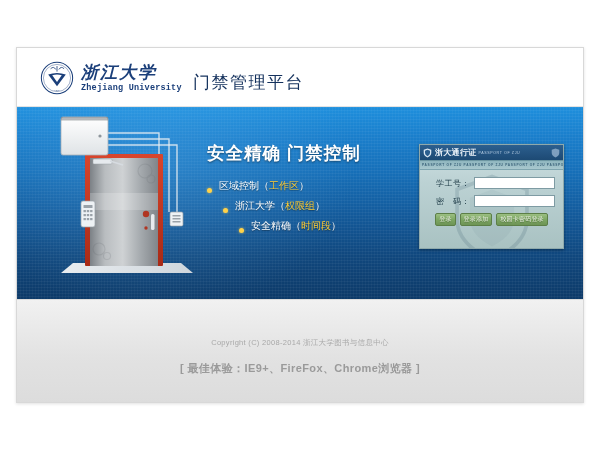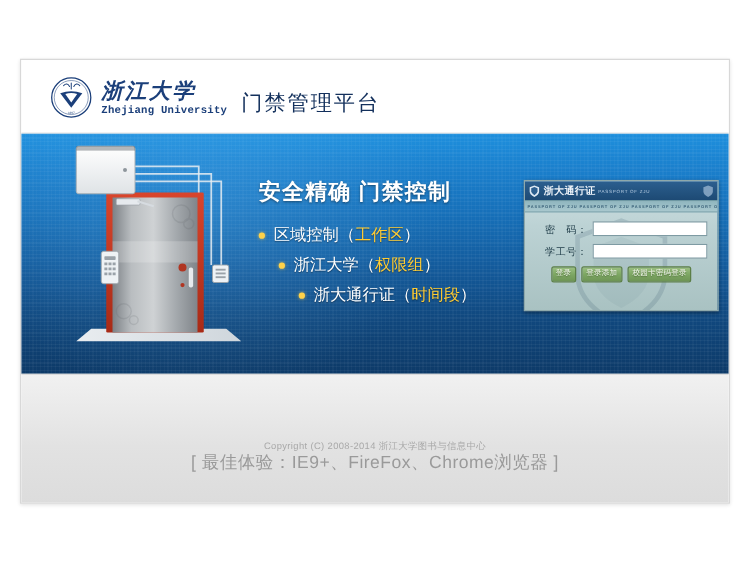--- a/index.html
+++ b/index.html
@@ -172,22 +172,22 @@
   }
 
   .hero-features {
     margin-top: 14px;
     list-style: none;
     padding: 0;
   }
 
   .feature-item {
     display: flex;
-    align-items: center;
-    font-size: 13px;
+    align-items: flex-end;
+    font-size: 10px;
     color: #ffffff;
     margin-bottom: 6px;
     white-space: nowrap;
     text-shadow: 0 1px 1px rgba(0,0,0,0.4);
   }
 
   .feature-item.indent-1 { padding-left: 16px; }
   .feature-item.indent-2 { padding-left: 32px; }
 
   .feature-dot {
@@ -200,21 +200,21 @@
     box-shadow: 0 0 3px rgba(255,210,74,0.7);
   }
 
   .feature-accent { color: #ffcc33; }
 
   
   .login-panel {
     position: absolute;
     left: 402px;
     top: 37px;
-    width: 156px;
+    width: 145px;
     height: 105px;
     background: linear-gradient(to bottom, #cfe0e2 0%, #bcd2d4 35%, #a9c2c2 100%);
     border: 1px solid #8fa9ab;
     box-shadow: 0 1px 3px rgba(0,0,0,0.35);
     box-sizing: border-box;
     overflow: hidden;
   }
 
   .login-watermark {
     position: absolute;
@@ -354,37 +354,37 @@
     width: 100%;
     height: 105px;
     background: linear-gradient(to bottom, #f1f1f1 0%, #e2e2e2 55%, #dcdcdc 100%);
     border-top: 1px solid #dcdcdc;
     box-sizing: border-box;
   }
 
   .footer-copyright {
     position: absolute;
     left: 0;
-    top: 52px;
+    top: 38px;
     width: 100%;
     text-align: center;
     font-size: 7.5px;
     color: #a8a8a8;
     letter-spacing: 0.3px;
     white-space: nowrap;
   }
 
   .footer-browsers {
     position: absolute;
     left: 0;
     top: 61px;
     width: 100%;
     text-align: center;
-    font-size: 14px;
-    font-weight: normal;
+    font-size: 11px;
+    font-weight: bold;
     color: #9a9a9a;
     letter-spacing: 0.4px;
     white-space: nowrap;
   }
 </style>
 </head>
 <body>
 
 <div class="page-canvas">
 
@@ -501,21 +501,21 @@
               <span>）</span>
           </li>
           <li class="feature-item indent-1">
             <span class="feature-dot"></span>
             <span>浙江大学（</span>
               <span class="feature-accent">权限组</span>
               <span>）</span>
           </li>
           <li class="feature-item indent-2">
             <span class="feature-dot"></span>
-            <span>浙大通行证（</span>
+            <span>安全精确（</span>
               <span class="feature-accent">时间段</span>
               <span>）</span>
           </li>
         </ul>
       </div>
 
       <div class="login-panel">
 
         <svg class="login-watermark" width="92" height="92" viewBox="0 0 100 100">
           <path d="M50 6 L88 20 V52 Q88 80 50 96 Q12 80 12 52 V20 Z" fill="none" stroke="#2b4f63" stroke-width="4"></path>
@@ -533,26 +533,26 @@
             <path d="M50 4 L92 20 V56 Q92 88 50 106 Q8 88 8 56 V20 Z" fill="#9db9d4"></path>
           </svg>
         </div>
 
         <div class="guilloche-strip">
           <span class="guilloche-text">PASSPORT OF ZJU   PASSPORT OF ZJU   PASSPORT OF ZJU   PASSPORT OF ZJU   PASSPORT OF ZJU</span>
         </div>
 
         <div class="login-form">
           <div class="form-row">
+            <span class="form-label">学工号：</span>
+            <input class="form-input" type="text" value="" style="">
+          </div>
+          <div class="form-row">
             <span class="form-label">密　码：</span>
             <input class="form-input" type="password" value="" style="">
-          </div>
-          <div class="form-row">
-            <span class="form-label">学工号：</span>
-            <input class="form-input" type="text" value="" style="">
           </div>
         </div>
 
         <div class="login-actions">
           <button class="login-btn">登录</button>
           <button class="login-btn">登录添加</button>
           <button class="login-btn">校园卡密码登录</button>
         </div>
       </div>
     </div>

